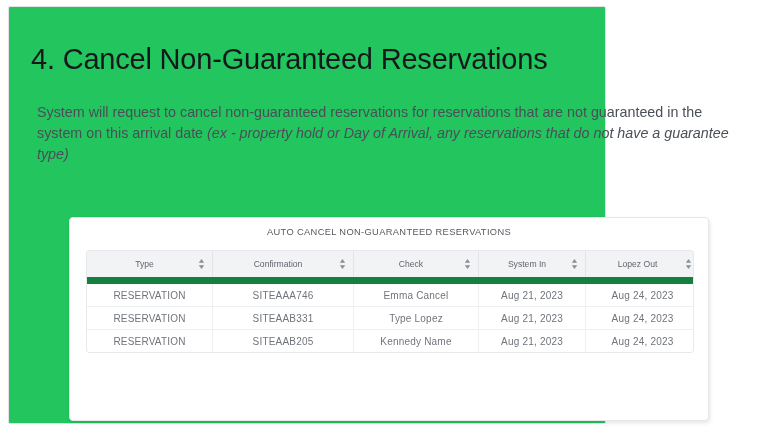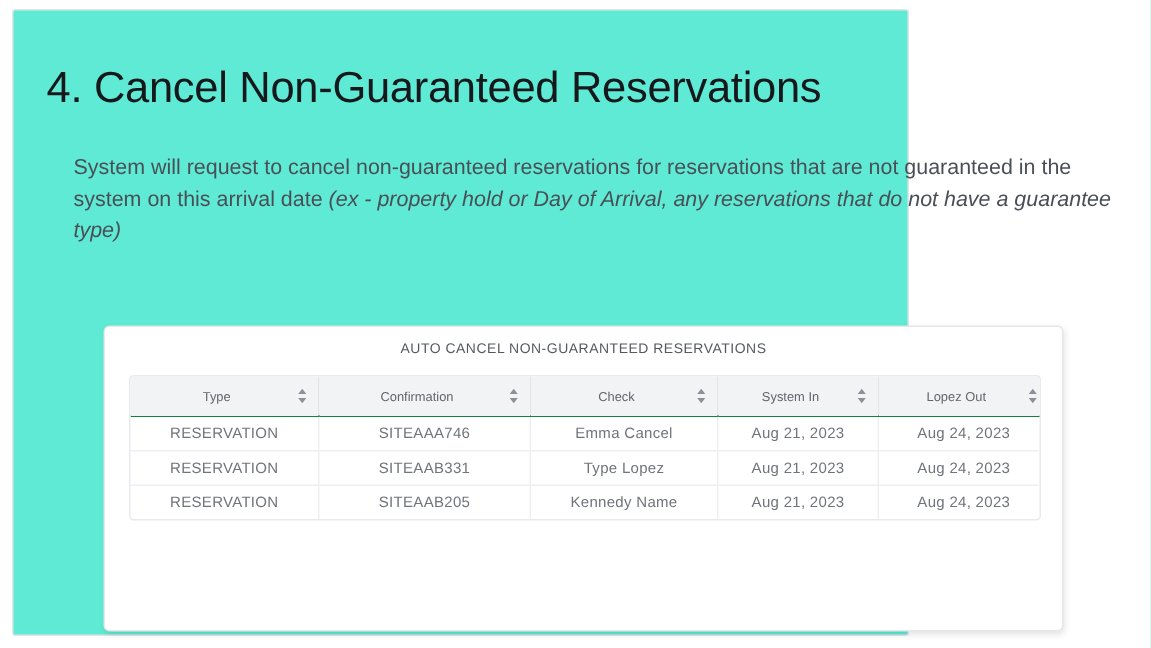--- a/index.html
+++ b/index.html
@@ -12,38 +12,38 @@
     height: 432px;
     font-family: "Liberation Sans", sans-serif;
     overflow: hidden;
   }
   .slide {
     position: absolute;
     left: 8px;
     top: 6px;
     width: 598px;
     height: 418px;
-    background: #5eead4;
+    background: #22c55e;
     border: 1px solid #e3e4e8;
     border-radius: 2px;
     box-sizing: border-box;
   }
   .slide-title {
     position: absolute;
     left: 22px;
     top: 36px;
     font-size: 29px;
     font-weight: 400;
     letter-spacing: -0.2px;
     color: #16181c;
     white-space: nowrap;
   }
   .slide-body {
     position: absolute;
-    left: 40px;
+    left: 28px;
     top: 95px;
     width: 710px;
     font-size: 14.3px;
     line-height: 21px;
     color: #4a4f57;
   }
   .slide-body .em {
     font-style: italic;
   }
   .panel {
@@ -81,21 +81,21 @@
     overflow: hidden;
   }
   table.grid {
     width: 100%;
     border-collapse: collapse;
     table-layout: fixed;
   }
   table.grid th {
     background: #f2f3f5;
     border-right: 1px solid #e3e4e7;
-    border-bottom: 1px solid #15803d;
+    border-bottom: 7px solid #15803d;
     height: 26px;
     font-size: 8.6px;
     font-weight: 400;
     color: #61666d;
     position: relative;
     padding: 0;
   }
   table.grid th:last-child { border-right: none; }
   .th-inner {
     display: flex;

